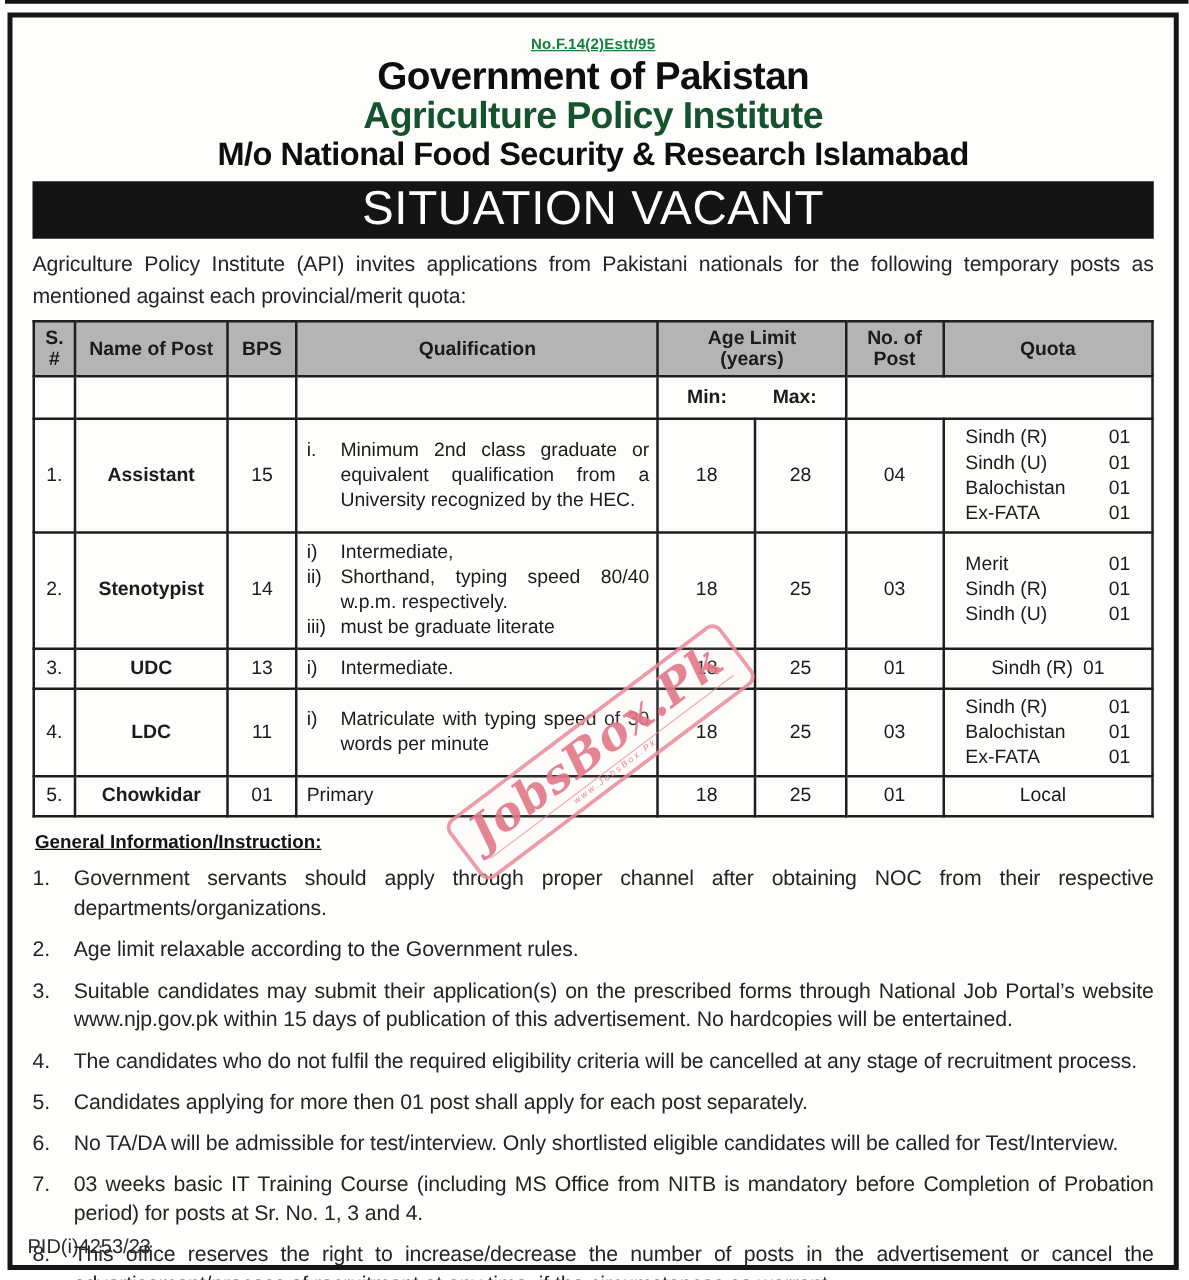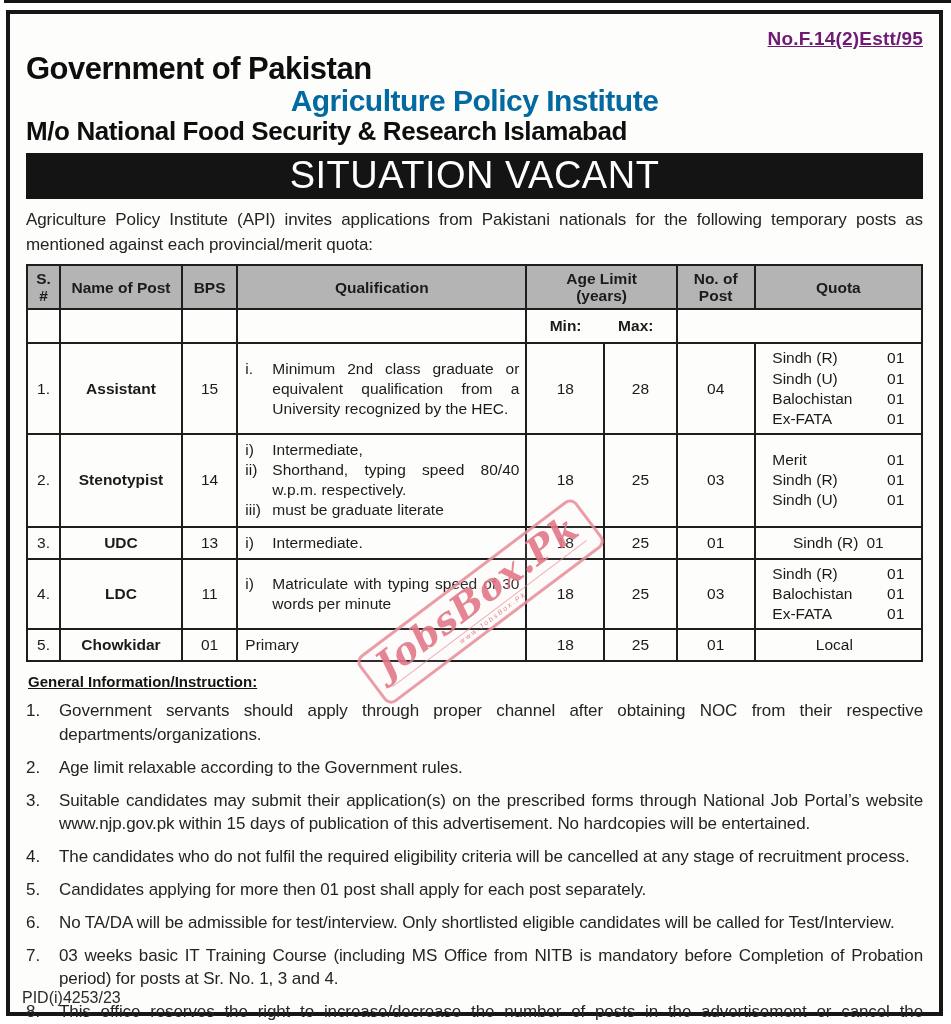--- a/index.html
+++ b/index.html
@@ -17,27 +17,27 @@
   }
   .ad-frame {
     position: absolute; top: 10px; left: 6px; right: 8px; bottom: 8px;
     border: 4px solid #161616;
     background: #fdfdfc;
     box-sizing: border-box;
     padding: 8px 16px 4px 16px;
   }
   
   .ref-no {
-    text-align: right; font-size: 19px; font-weight: bold;
+    text-align: center; font-size: 12px; font-weight: bold;
     text-decoration: underline; letter-spacing: 0.2px;
-    margin-top: 6px; color: #701a75;
-  }
-  .h-line1 { font-size: 31px; font-weight: bold; letter-spacing: -0.5px; line-height: 1.04; margin-top: 3px; color: #0e0e0e; }
-  .h-line2 { text-align: center; font-size: 30px; font-weight: bold; letter-spacing: -0.5px; line-height: 1.06; color: #0369a1; }
-  .h-line3 { text-align: left; font-size: 26px; font-weight: bold; letter-spacing: -0.4px; line-height: 1.1; color: #0e0e0e; }
+    margin-top: 6px; color: #15803d;
+  }
+  .h-line1 { text-align: center; font-size: 31px; font-weight: bold; letter-spacing: -0.5px; line-height: 1.04; margin-top: 3px; color: #0e0e0e; }
+  .h-line2 { text-align: center; font-size: 30px; font-weight: bold; letter-spacing: -0.5px; line-height: 1.06; color: #14532d; }
+  .h-line3 { text-align: center; font-size: 26px; font-weight: bold; letter-spacing: -0.4px; line-height: 1.1; color: #0e0e0e; }
   .banner {
     background: #141414; color: #ffffff;
     text-align: center; font-size: 38px; font-weight: normal;
     letter-spacing: 0.5px; line-height: 1.12;
     margin: 7px 0 9px 0; padding: 1px 0 3px 0;
   }
   .intro {
     font-size: 17px; line-height: 1.45; text-align: justify;
     color: #242424; letter-spacing: -0.1px;
   }

